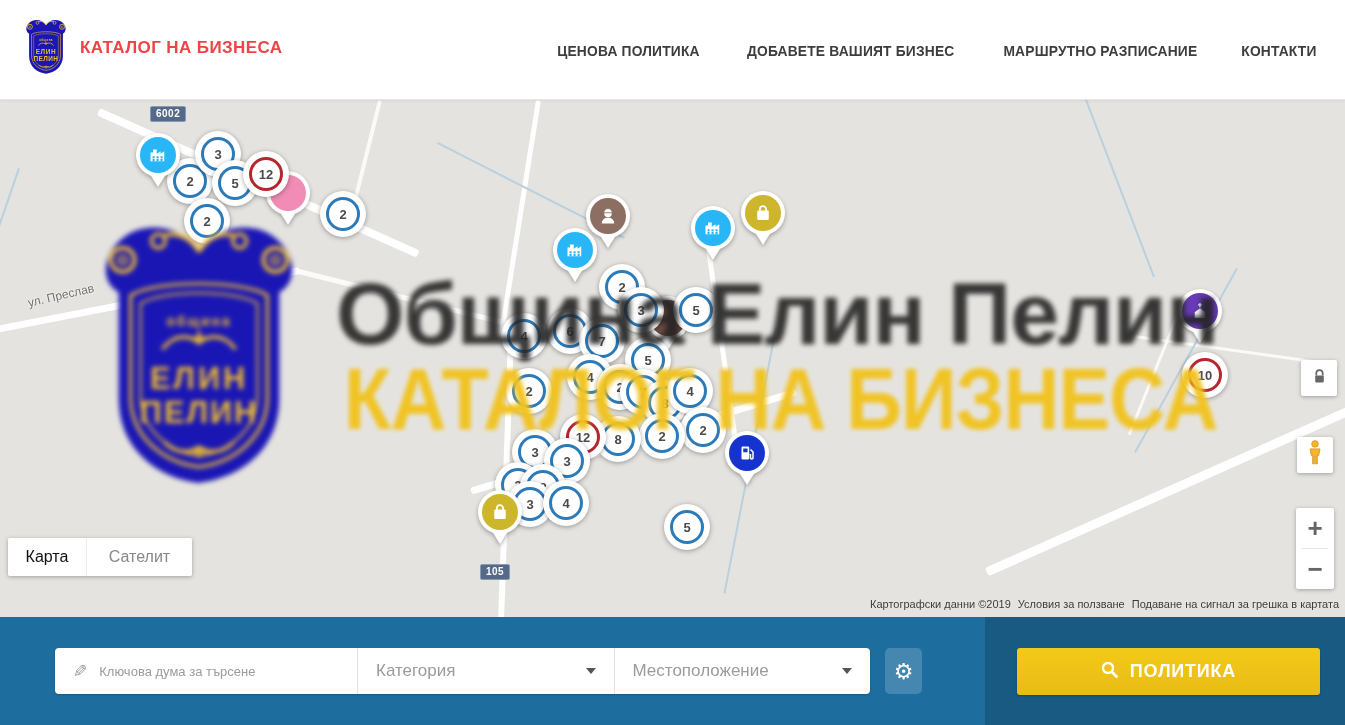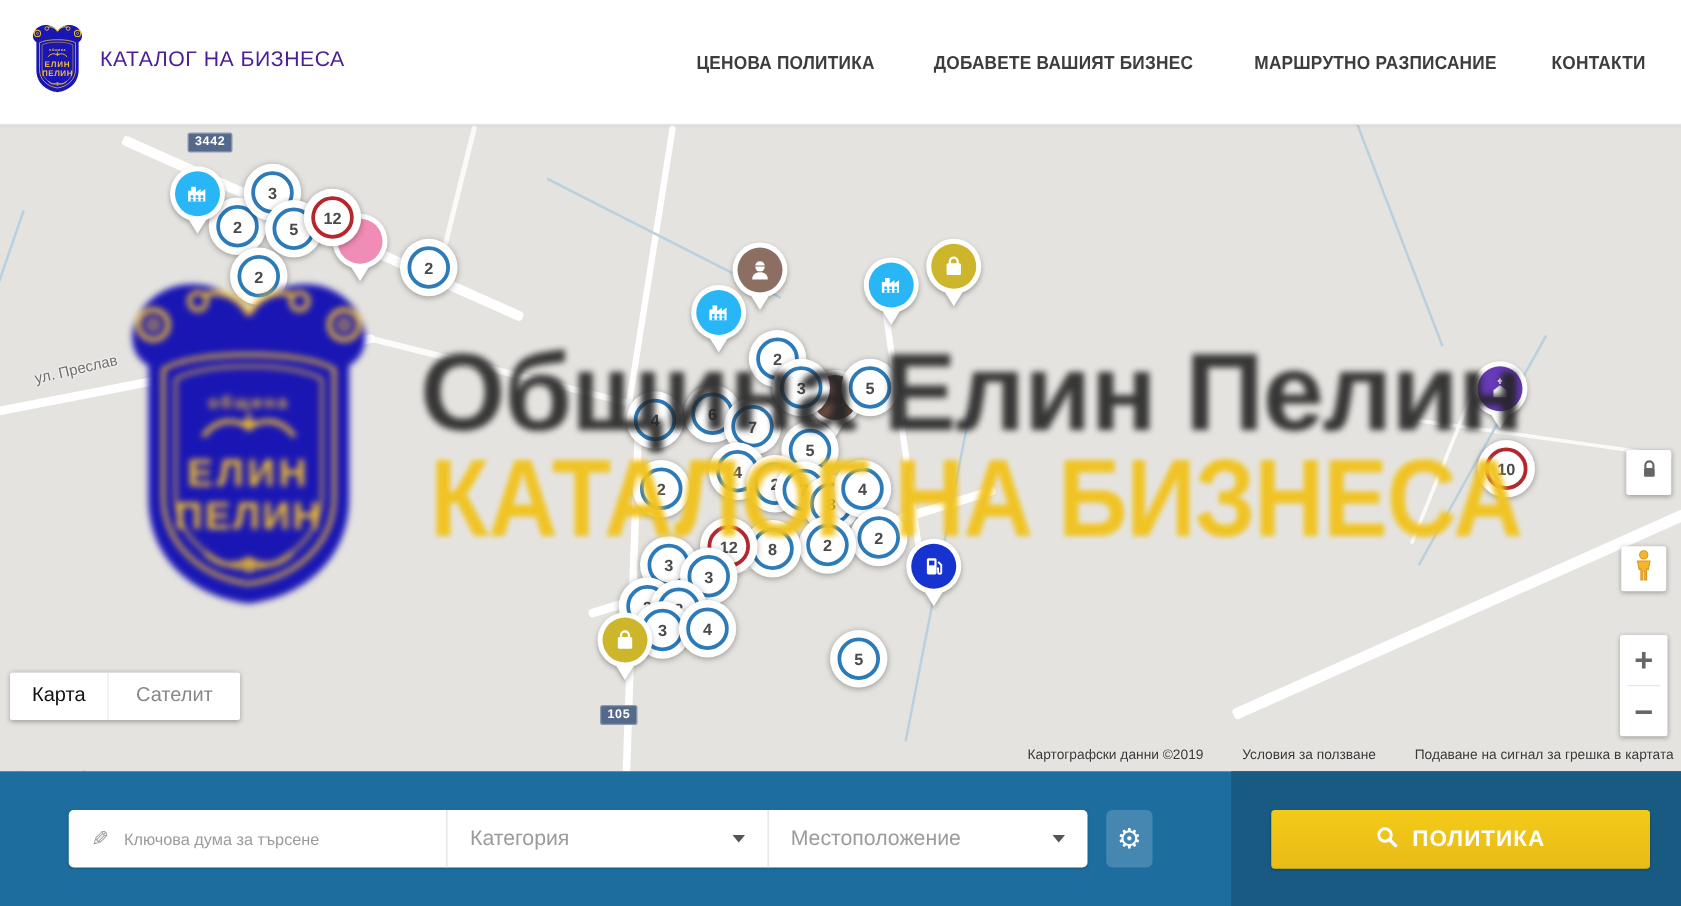--- a/index.html
+++ b/index.html
@@ -6,21 +6,21 @@
   body { font-family:"Liberation Sans", sans-serif; background:#fff; }
   #page { position:relative; width:1345px; height:725px; overflow:hidden; background:#fff; }
 
   
   #header { position:absolute; left:0; top:0; width:1345px; height:100px; background:#fff;
             border-bottom:1px solid #e6e6e6; box-shadow:0 1px 3px rgba(0,0,0,.06); z-index:100; }
   .logo-wrap { position:absolute; left:22px; top:17px; display:flex; align-items:center; cursor:pointer; }
   .logo-crest { width:48px; height:60px; }
   .logo-text { margin-left:10px; }
   .logo-title { font-size:21px; font-weight:700; color:#4a4a4a; letter-spacing:.2px; }
-  .logo-sub { font-size:17px; font-weight:400; color:#4c1d95; letter-spacing:.4px; margin-top:2px; }
+  .logo-sub { font-size:17px; font-weight:700; color:#ef4444; letter-spacing:.4px; margin-top:2px; }
   #nav { position:absolute; right:25px; top:0; height:100px; display:flex; align-items:center; gap:32px; }
   .nav-item { font-size:15px; font-weight:700; color:#3d3d3d; letter-spacing:.2px; cursor:pointer;
               transform:scaleX(.92); transform-origin:center; white-space:nowrap; }
 
   
   #map { position:absolute; left:0; top:100px; width:1345px; height:517px; background:#e5e3df; overflow:hidden; }
   .road { position:absolute; background:#ffffff; transform-origin:left top; border-radius:3px; }
   .stream { position:absolute; background:#b9d0de; transform-origin:left top; }
 
   .road-badge { position:absolute; background:#55698b; color:#fff; font-size:10px; font-weight:700;
@@ -58,21 +58,21 @@
   .maptype { position:absolute; left:8px; top:438px; display:flex; z-index:40;
              box-shadow:0 1px 4px rgba(0,0,0,.3); border-radius:2px; overflow:hidden; }
   .maptype .btn { height:38px; background:#fff; display:flex; align-items:center; justify-content:center;
                   font-size:16px; cursor:pointer; }
   .btn-map { width:78px; color:#111; font-weight:500;text-align:right; }
   .btn-sat { width:106px; color:#878787; border-left:1px solid #ececec; }
 
   .google-logo { position:absolute; left:8px; top:514px; font-size:21px; font-weight:700; color:#1d4ed8;
                  letter-spacing:.3px; z-index:40; text-shadow:0 1px 2px rgba(60,60,60,.45); cursor:pointer; }
 
-  .attribution { position:absolute; right:6px; top:498px; display:flex; gap:31px; z-index:40;
+  .attribution { position:absolute; right:6px; top:498px; display:flex; gap:7px; z-index:40;
                  font-size:11px; color:#3a3a3a; text-shadow:0 0 2px #f1efec; }
   .attribution span { white-space:nowrap; }
   .attribution .link { cursor:pointer; }
 
   .ctl-btn { position:absolute; background:#fff; box-shadow:0 1px 4px rgba(0,0,0,.3); border-radius:2px;
              display:flex; align-items:center; justify-content:center; cursor:pointer; z-index:40; }
   #fullscreen-btn { left:1301px; top:260px; width:36px; height:36px; }
   #pegman-btn { left:1297px; top:337px; width:36px; height:36px; }
   #zoom-ctl { position:absolute; left:1296px; top:408px; width:38px; height:81px; background:#fff;
               box-shadow:0 1px 4px rgba(0,0,0,.3); border-radius:2px; z-index:40; }
@@ -183,21 +183,21 @@
             <circle cx="11" cy="5" r="3.6" fill="#f6b62c" stroke="#d99821" stroke-width="1"></circle>
             <path d="M5.5 10.5 L16.5 10.5 L15 18 L13.5 17 L13.5 27 L11.8 27 L11.8 19 L10.2 19 L10.2 27 L8.5 27 L8.5 17 L7 18 Z" fill="#f6b62c" stroke="#d99821" stroke-width="1"></path>
           </svg>
       </span>
     </div>
     <div id="zoom-ctl">
       <div class="zoom-half">+</div>
       <div class="sep"></div>
       <div class="zoom-half">−</div>
     </div>
-  <div class="road-badge" style="left: 150px; top: 6px;">3442</div>
+  <div class="road-badge" style="left: 150px; top: 6px;">6002</div>
       <div class="road-badge" style="left: 480px; top: 464px;">105</div>
       <div class="street-label" style="left: 28px; top: 196px; transform: rotate(-13deg);">ул. Преслав</div>
       <div class="street-label" style="left: 552px; top: 372px; transform: rotate(-33deg);">бул. „Новоселци“</div>
       <div class="pin under" style="left: 266px; top: 71px;">
         <div class="tail"></div>
         <div class="disc">
           <div class="disc-in" style="background:#f08cb5"></div>
         </div>
       </div>
       <div class="pin under" style="left: 646px; top: 196px;">

